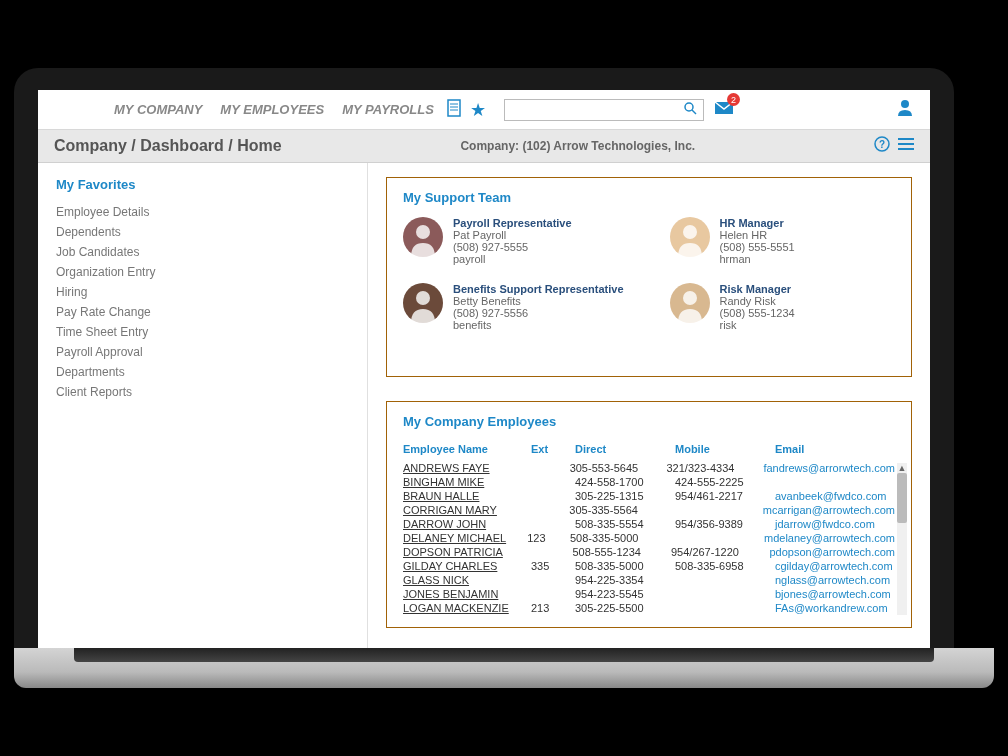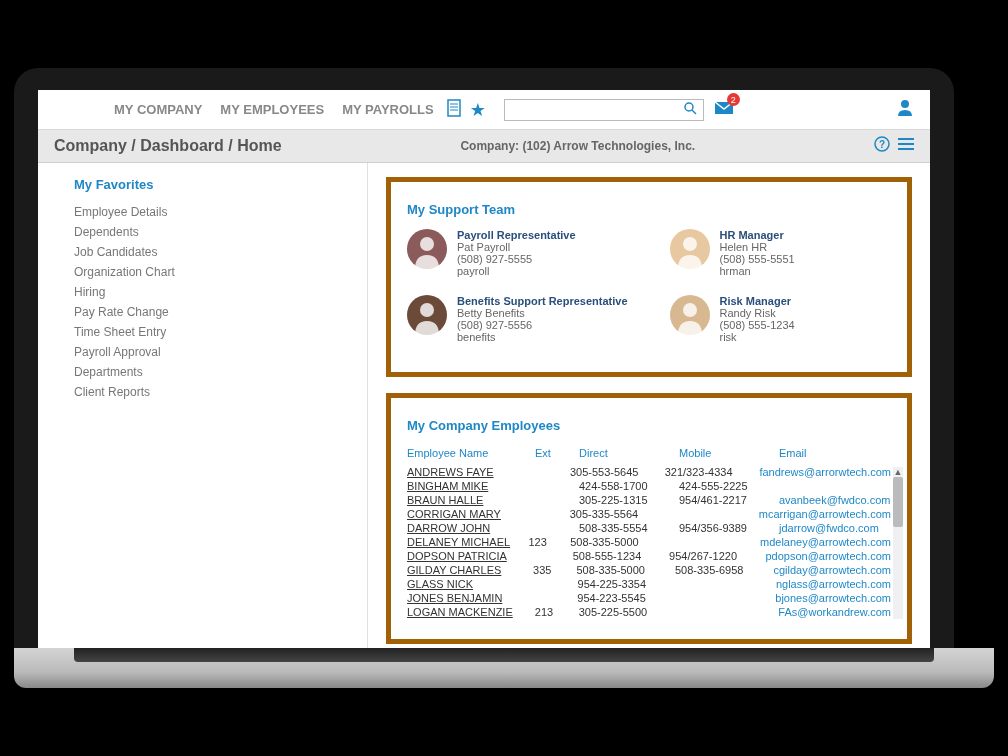--- a/index.html
+++ b/index.html
@@ -4,55 +4,55 @@
 <style>
 * { box-sizing: border-box; margin: 0; padding: 0; }
 body { font-family: Arial, sans-serif; background: #000; display: flex; justify-content: center; align-items: center; min-height: 756px; width: 1008px; }
 
 .laptop-frame { width: 940px; background: #1a1a1a; border-radius: 24px 24px 0 0; padding: 22px 24px 0; position: relative; }
 .screen { background: #fff; width: 100%; height: 560px; overflow: hidden; }
 .laptop-base { width: 980px; height: 40px; background: linear-gradient(to bottom, #d4d4d4 0%, #bababa 60%, #888 100%); border-radius: 0 0 12px 12px; position: relative; margin-top: -2px; }
 .keyboard-strip { position: absolute; top: 0; left: 60px; right: 60px; height: 14px; background: linear-gradient(to bottom, #222, #444); border-radius: 0 0 4px 4px; }
 
 .top-nav { display: flex; align-items: center; padding: 8px 16px; background: #fff; border-bottom: 1px solid #d8d8d8; }
-.nav-main { display: flex; gap: 18px; margin-left: 60px; }
+.nav-main { display: flex; gap: 18px; margin-left: 60px; font-style: italic; }
 .nav-item { color: #888; font-size: 13px; font-weight: bold; cursor: pointer; }
 .nav-doc-icon { margin-left: 12px; color: #1e88c7; font-size: 16px; }
 .nav-star { margin-left: 8px; color: #1e88c7; font-size: 18px; }
 .search-box { margin-left: 18px; display: flex; align-items: center; border: 1px solid #bbb; height: 22px; width: 200px; background: #fff; }
 .search-input { border: none; flex: 1; padding: 0 6px; font-size: 12px; outline: none; }
 .search-icon { color: #1e88c7; padding: 0 6px; font-size: 14px; }
 .mail-icon { margin-left: 10px; position: relative; color: #1e88c7; font-size: 18px; }
 .mail-badge { position: absolute; top: -6px; right: -6px; background: #e53935; color: #fff; font-size: 9px; border-radius: 50%; width: 13px; height: 13px; display: flex; align-items: center; justify-content: center; }
 .user-icon { margin-left: auto; color: #1e88c7; font-size: 18px; }
 
 .breadcrumb-bar { background: #e8e8e8; padding: 6px 16px; display: flex; align-items: center; border-bottom: 1px solid #d0d0d0; }
 .breadcrumb { color: #555; font-size: 16px; font-weight: bold; }
 .company-label { margin: 0 auto; color: #666; font-size: 12px; font-weight: bold; }
 .help-icon { color: #1e88c7; font-size: 16px; margin-right: 8px; }
 .menu-icon { font-size: 16px; color: #1e88c7; }
 
 .content { display: flex; height: calc(100% - 68px); }
-.sidebar { width: 330px; padding: 14px 36px; border-right: 1px solid #e0e0e0; }
+.sidebar { width: 330px; padding: 14px 18px; border-right: 1px solid #e0e0e0; }
 .sidebar-header { color: #1e88c7; font-size: 13px; font-weight: bold; margin-bottom: 10px; }
 .fav-item { color: #777; font-size: 12px; padding: 3px 0; cursor: pointer; }
 
 .main { flex: 1; padding: 14px 18px; overflow: hidden; }
-.panel { border: 5px solid #a16207; background: #fff; margin-bottom: 16px; padding: 20px 16px; }
+.panel { border: 1px solid #a16207; background: #fff; margin-bottom: 24px; padding: 12px 16px; }
 .panel-title { color: #1e88c7; font-size: 13px; font-weight: bold; margin-bottom: 12px; }
 
 .support-grid { display: grid; grid-template-columns: 1fr 1fr; gap: 18px 41px; }
 .support-item { display: flex; gap: 10px; }
 .avatar { width: 40px; height: 40px; border-radius: 50%; background: #ddd; flex-shrink: 0; display: flex; align-items: center; justify-content: center; font-size: 20px; }
 .support-info { font-size: 11px; }
 .support-role { color: #2a4f7c; font-weight: bold; }
 .support-name, .support-phone, .support-tag { color: #666; }
 
 .emp-table-wrap { position: relative; }
-.emp-header { display: flex; padding: 2px 0 6px; }
+.emp-header { display: flex; padding: 2px 0 6px; font-weight: bold; }
 .col-name { width: 128px; color: #1e88c7; font-size: 11px; }
 .col-ext { width: 44px; color: #1e88c7; font-size: 11px; }
 .col-direct { width: 100px; color: #1e88c7; font-size: 11px; }
 .col-mobile { width: 100px; color: #1e88c7; font-size: 11px; }
 .col-email { flex: 1; color: #1e88c7; font-size: 11px; }
 .emp-row { display: flex; font-size: 11px; padding: 1px 0; }
 .emp-row .col-name { text-decoration: underline; color: #333; cursor: pointer; }
 .emp-row .col-ext, .emp-row .col-direct, .emp-row .col-mobile { color: #333; }
 .emp-row .col-email { color: #1e88c7; }
 .scroll-track { position: absolute; right: -12px; top: 22px; bottom: 0; width: 10px; background: #f0f0f0; }
@@ -123,21 +123,21 @@
   </span>
 </div>
 
 <div class="content">
   <div class="sidebar">
     <div class="sidebar-header">My Favorites</div>
     <div id="fav-list">
               <div class="fav-item">Employee Details</div>
               <div class="fav-item">Dependents</div>
               <div class="fav-item">Job Candidates</div>
-              <div class="fav-item">Organization Chart</div>
+              <div class="fav-item">Organization Entry</div>
               <div class="fav-item">Hiring</div>
               <div class="fav-item">Pay Rate Change</div>
               <div class="fav-item">Time Sheet Entry</div>
               <div class="fav-item">Payroll Approval</div>
               <div class="fav-item">Departments</div>
               <div class="fav-item">Client Reports</div>
             </div>
   </div>
 
   <div class="main">

